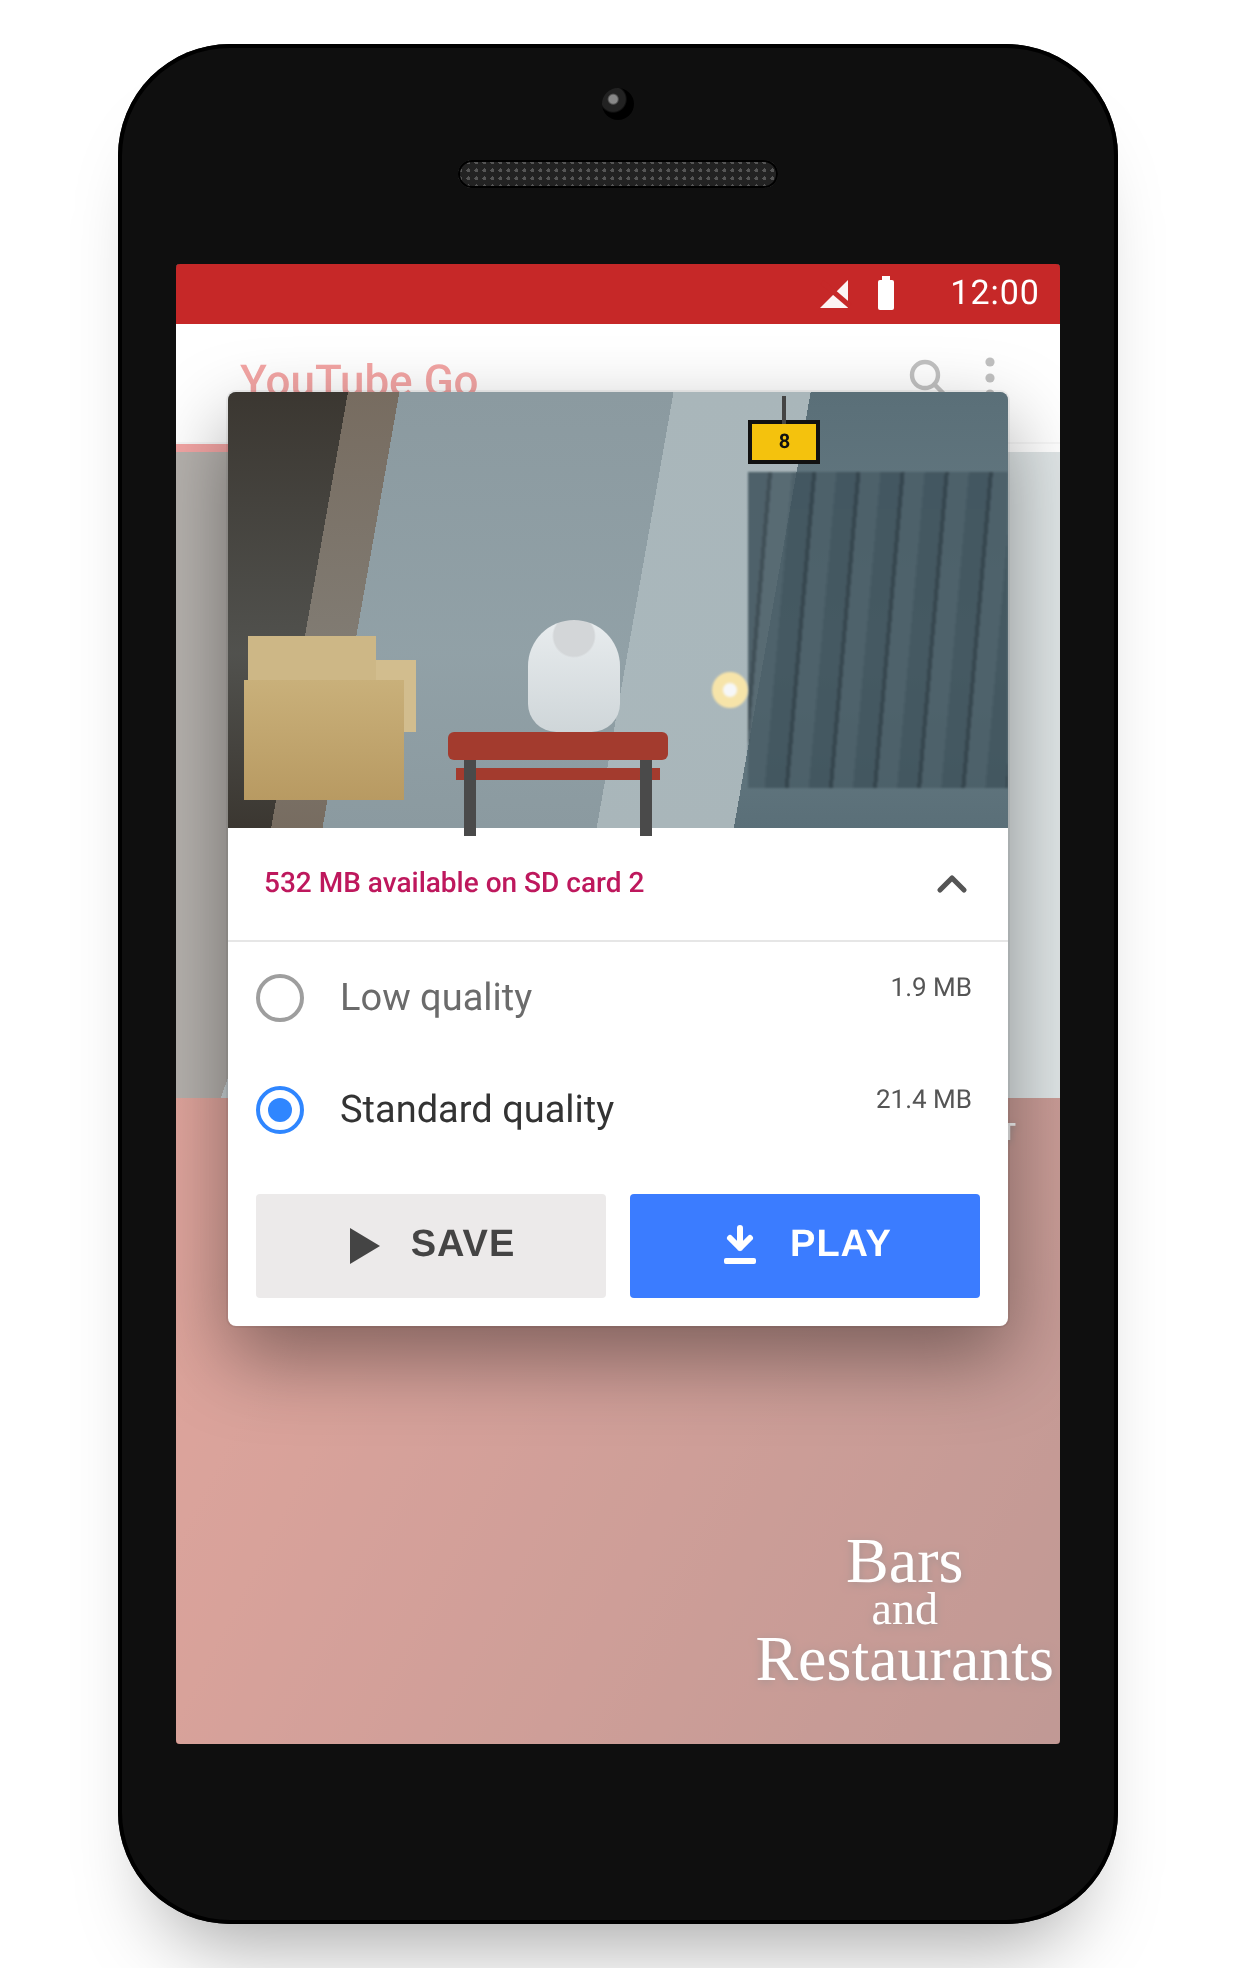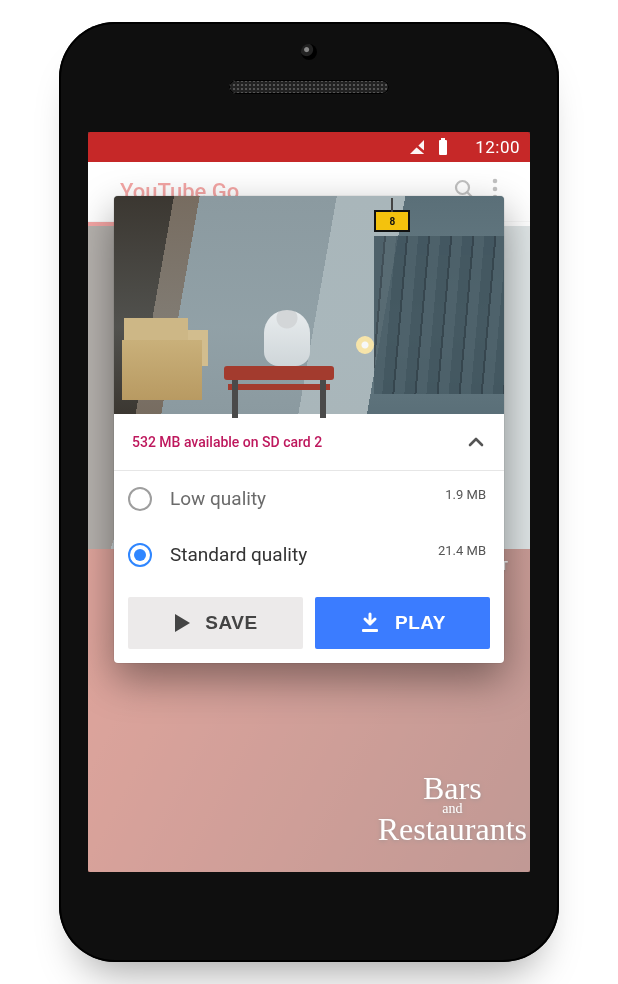--- a/index.html
+++ b/index.html
@@ -74,21 +74,21 @@
     position:absolute; right:3px; bottom:28px;
     font-family: "Brush Script MT", cursive; font-size:32px; line-height:.9;
     text-shadow:0 1px 4px rgba(0,0,0,.6);
     text-align:center;
   }
   .bg-thumb .honest{
     position:absolute; right:18px; top:10px;
     font-size:12px; letter-spacing:4px; font-weight:700;
     color:#f5f5f5; text-shadow:0 1px 3px rgba(0,0,0,.8);
   }
-  .bg-thumb .and{ font-size:14px; display:block;}
+  .bg-thumb .and{ font-size:23px; display:block;}
 
   
   .scrim { position:absolute; inset:30px 0 0 0; background:#fff; opacity:.55; }
 
   
   .modal {
     position:absolute;
     left:26px; right:26px; top:64px;
     background:#fff;
     border-radius:4px;

